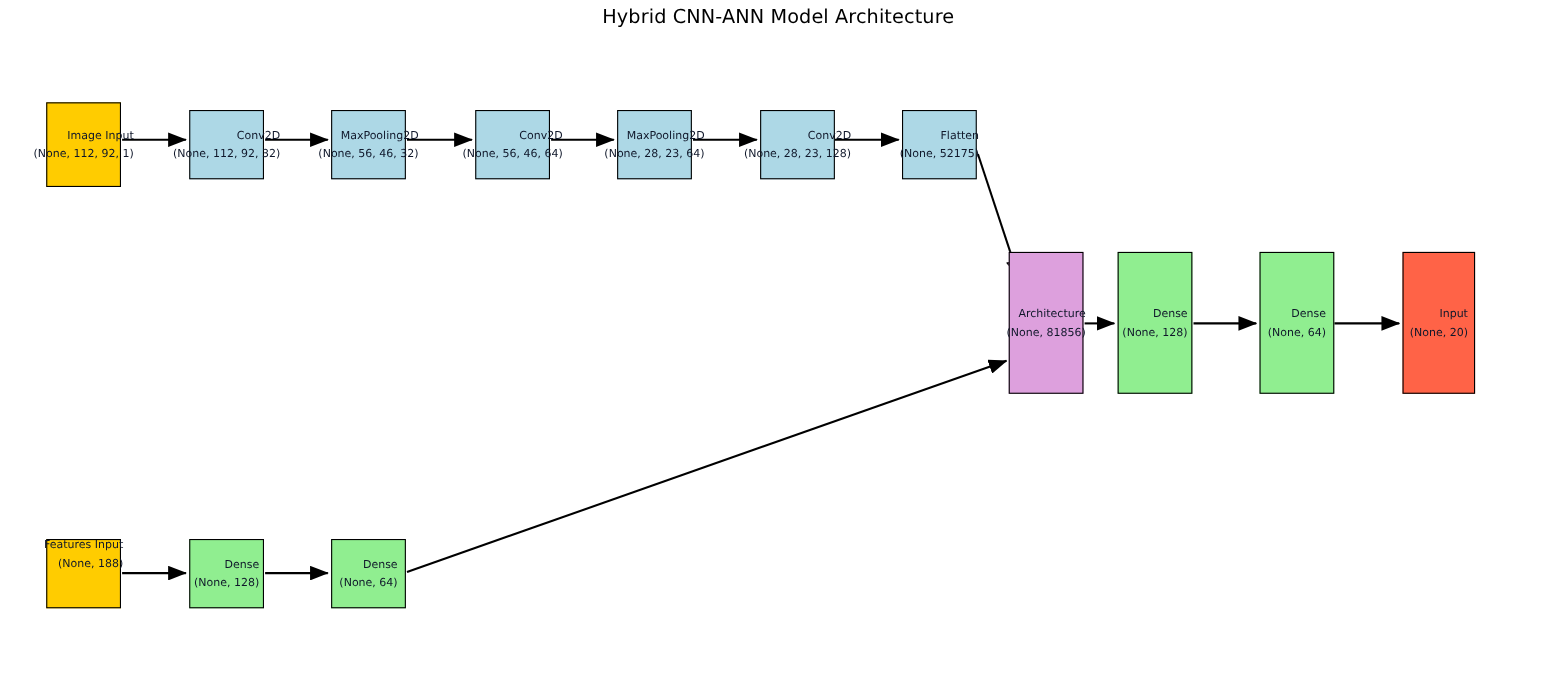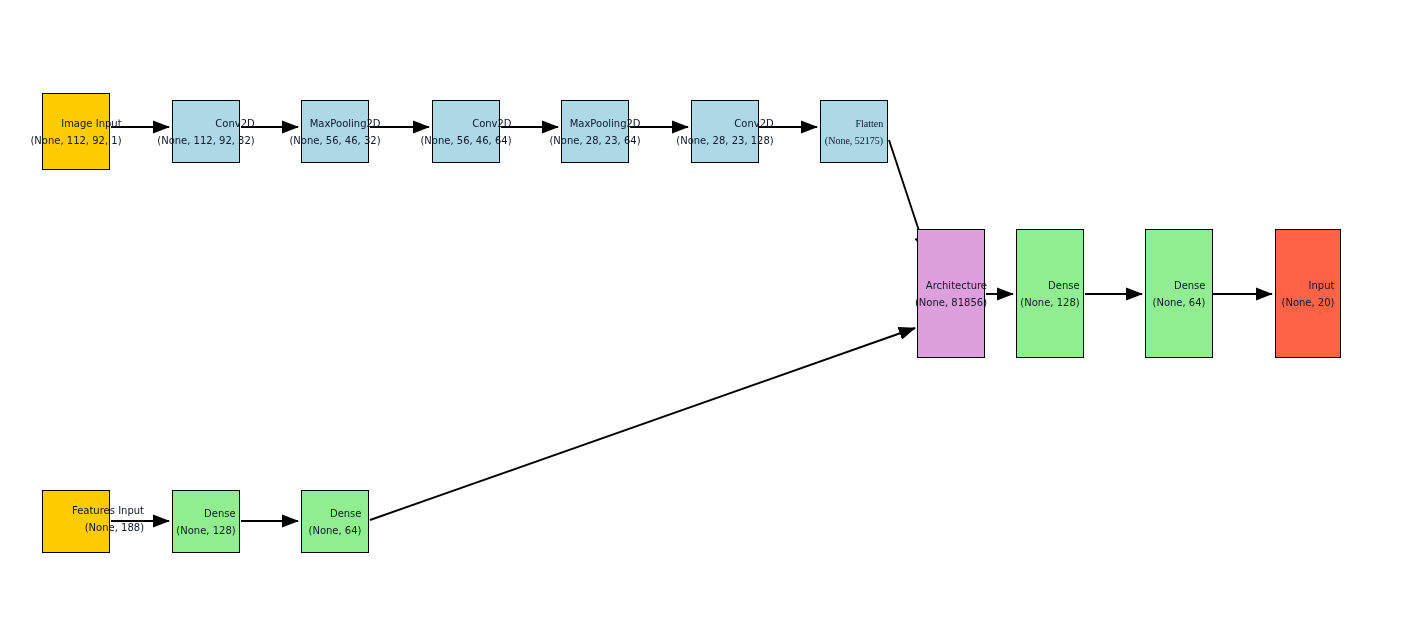--- a/index.html
+++ b/index.html
@@ -37,20 +37,21 @@
     position:absolute;left:0;top:0;width:1415px;height:628px;
     overflow:visible;
     pointer-events:none;
   }
 </style>
 </head>
 <body>
 
 <div id="canvas">
 
+  <div id="title">Hybrid CNN-ANN Model Architecture</div>
 
   <svg id="edges" viewBox="0 0 1415 628" preserveAspectRatio="none">
     <defs>
       <marker id="arrowhead" markerWidth="9" markerHeight="7" refX="8.5" refY="3.5" orient="auto" markerUnits="strokeWidth">
         <polygon points="0 0, 9 3.5, 0 7" fill="#000000"></polygon>
       </marker>
     </defs>
     <g id="edge-group">
         <line x1="111" y1="127" x2="169" y2="127" stroke="#000000" stroke-width="1.9" marker-end="url(#arrowhead)"></line>
         <line x1="241" y1="127" x2="298" y2="127" stroke="#000000" stroke-width="1.9" marker-end="url(#arrowhead)"></line>
@@ -75,30 +76,30 @@
       <div class="node-label" style="left: 206px; top: 114.5px;"><span>Conv2D</span><span class="l2">(None, 112, 92, 32)</span></div>
       <div class="node" style="left: 301px; top: 100px; width: 68px; height: 63px; background: rgb(173, 216, 230); border-color: rgb(0, 0, 0);"></div>
       <div class="node-label" style="left: 335px; top: 114.5px;"><span>MaxPooling2D</span><span class="l2">(None, 56, 46, 32)</span></div>
       <div class="node" style="left: 432px; top: 100px; width: 68px; height: 63px; background: rgb(173, 216, 230); border-color: rgb(0, 0, 0);"></div>
       <div class="node-label" style="left: 466px; top: 114.5px;"><span>Conv2D</span><span class="l2">(None, 56, 46, 64)</span></div>
       <div class="node" style="left: 561px; top: 100px; width: 68px; height: 63px; background: rgb(173, 216, 230); border-color: rgb(0, 0, 0);"></div>
       <div class="node-label" style="left: 595px; top: 114.5px;"><span>MaxPooling2D</span><span class="l2">(None, 28, 23, 64)</span></div>
       <div class="node" style="left: 691px; top: 100px; width: 68px; height: 63px; background: rgb(173, 216, 230); border-color: rgb(0, 0, 0);"></div>
       <div class="node-label" style="left: 725px; top: 114.5px;"><span>Conv2D</span><span class="l2">(None, 28, 23, 128)</span></div>
       <div class="node" style="left: 820px; top: 100px; width: 68px; height: 63px; background: rgb(173, 216, 230); border-color: rgb(0, 0, 0);"></div>
-      <div class="node-label" style="left: 854px; top: 114.5px; font-family: Liberation Serif, serif;"><span>Flatten</span><span class="l2">(None, 52175)</span></div>
+      <div class="node-label" style="left: 854px; top: 114.5px;"><span>Flatten</span><span class="l2">(None, 52175)</span></div>
       <div class="node" style="left: 917px; top: 229px; width: 68px; height: 129px; background: rgb(221, 160, 221); border-color: rgb(0, 0, 0);"></div>
       <div class="node-label" style="left: 951px; top: 276.5px;"><span>Architecture</span><span class="l2">(None, 81856)</span></div>
       <div class="node" style="left: 1016px; top: 229px; width: 68px; height: 129px; background: rgb(144, 238, 144); border-color: rgb(0, 0, 0);"></div>
       <div class="node-label" style="left: 1050px; top: 276.5px;"><span>Dense</span><span class="l2">(None, 128)</span></div>
       <div class="node" style="left: 1145px; top: 229px; width: 68px; height: 129px; background: rgb(144, 238, 144); border-color: rgb(0, 0, 0);"></div>
       <div class="node-label" style="left: 1179px; top: 276.5px;"><span>Dense</span><span class="l2">(None, 64)</span></div>
       <div class="node" style="left: 1275px; top: 229px; width: 66px; height: 129px; background: rgb(255, 99, 71); border-color: rgb(0, 0, 0);"></div>
       <div class="node-label" style="left: 1308px; top: 276.5px;"><span>Input</span><span class="l2">(None, 20)</span></div>
       <div class="node" style="left: 42px; top: 490px; width: 68px; height: 63px; background: rgb(255, 204, 0); border-color: rgb(0, 0, 0);"></div>
-      <div class="node-label" style="left: 76px; top: 502px; margin-left: 32px;"><span>Features Input</span><span class="l2">(None, 188)</span></div>
+      <div class="node-label" style="left: 76px; top: 487px;"><span>Features Input</span><span class="l2">(None, 188)</span></div>
       <div class="node" style="left: 172px; top: 490px; width: 68px; height: 63px; background: rgb(144, 238, 144); border-color: rgb(0, 0, 0);"></div>
       <div class="node-label" style="left: 206px; top: 504.5px;"><span>Dense</span><span class="l2">(None, 128)</span></div>
       <div class="node" style="left: 301px; top: 490px; width: 68px; height: 63px; background: rgb(144, 238, 144); border-color: rgb(0, 0, 0);"></div>
       <div class="node-label" style="left: 335px; top: 504.5px;"><span>Dense</span><span class="l2">(None, 64)</span></div>
     </div>
 
 </div>
 
 </body></html>

